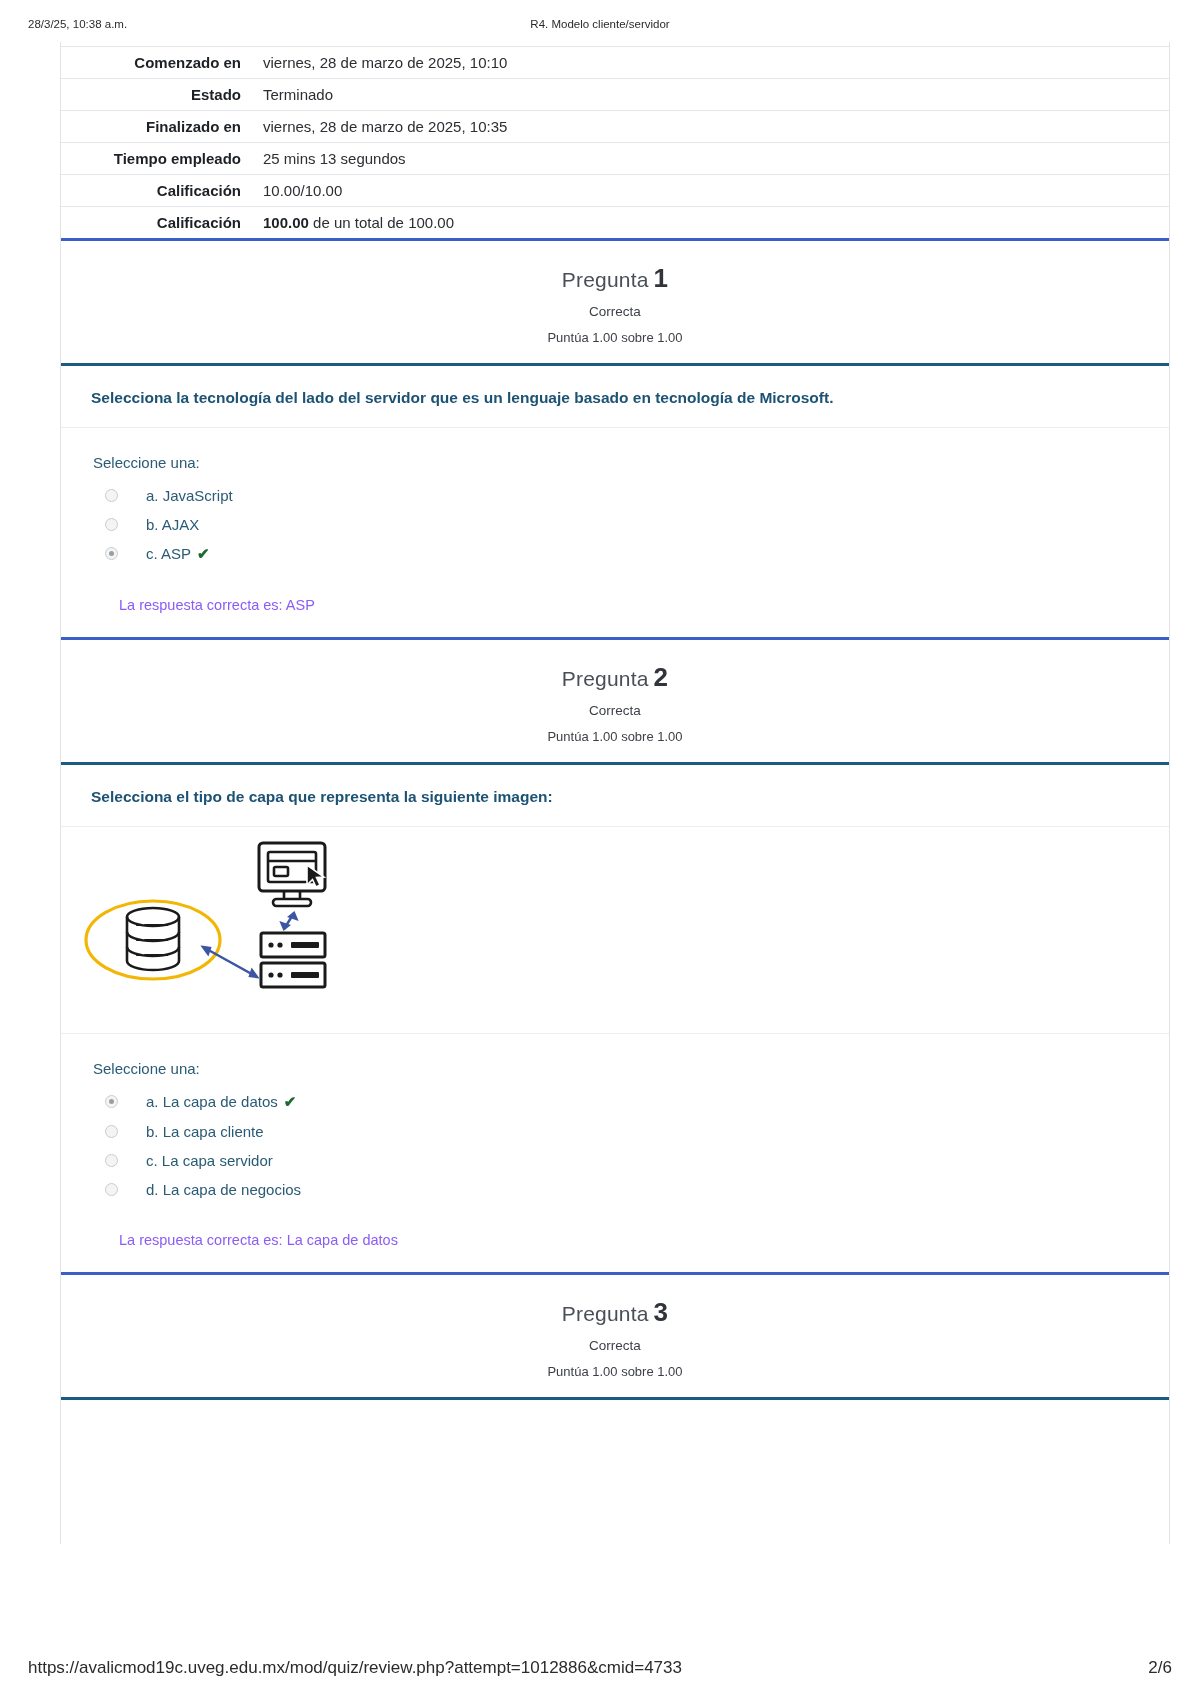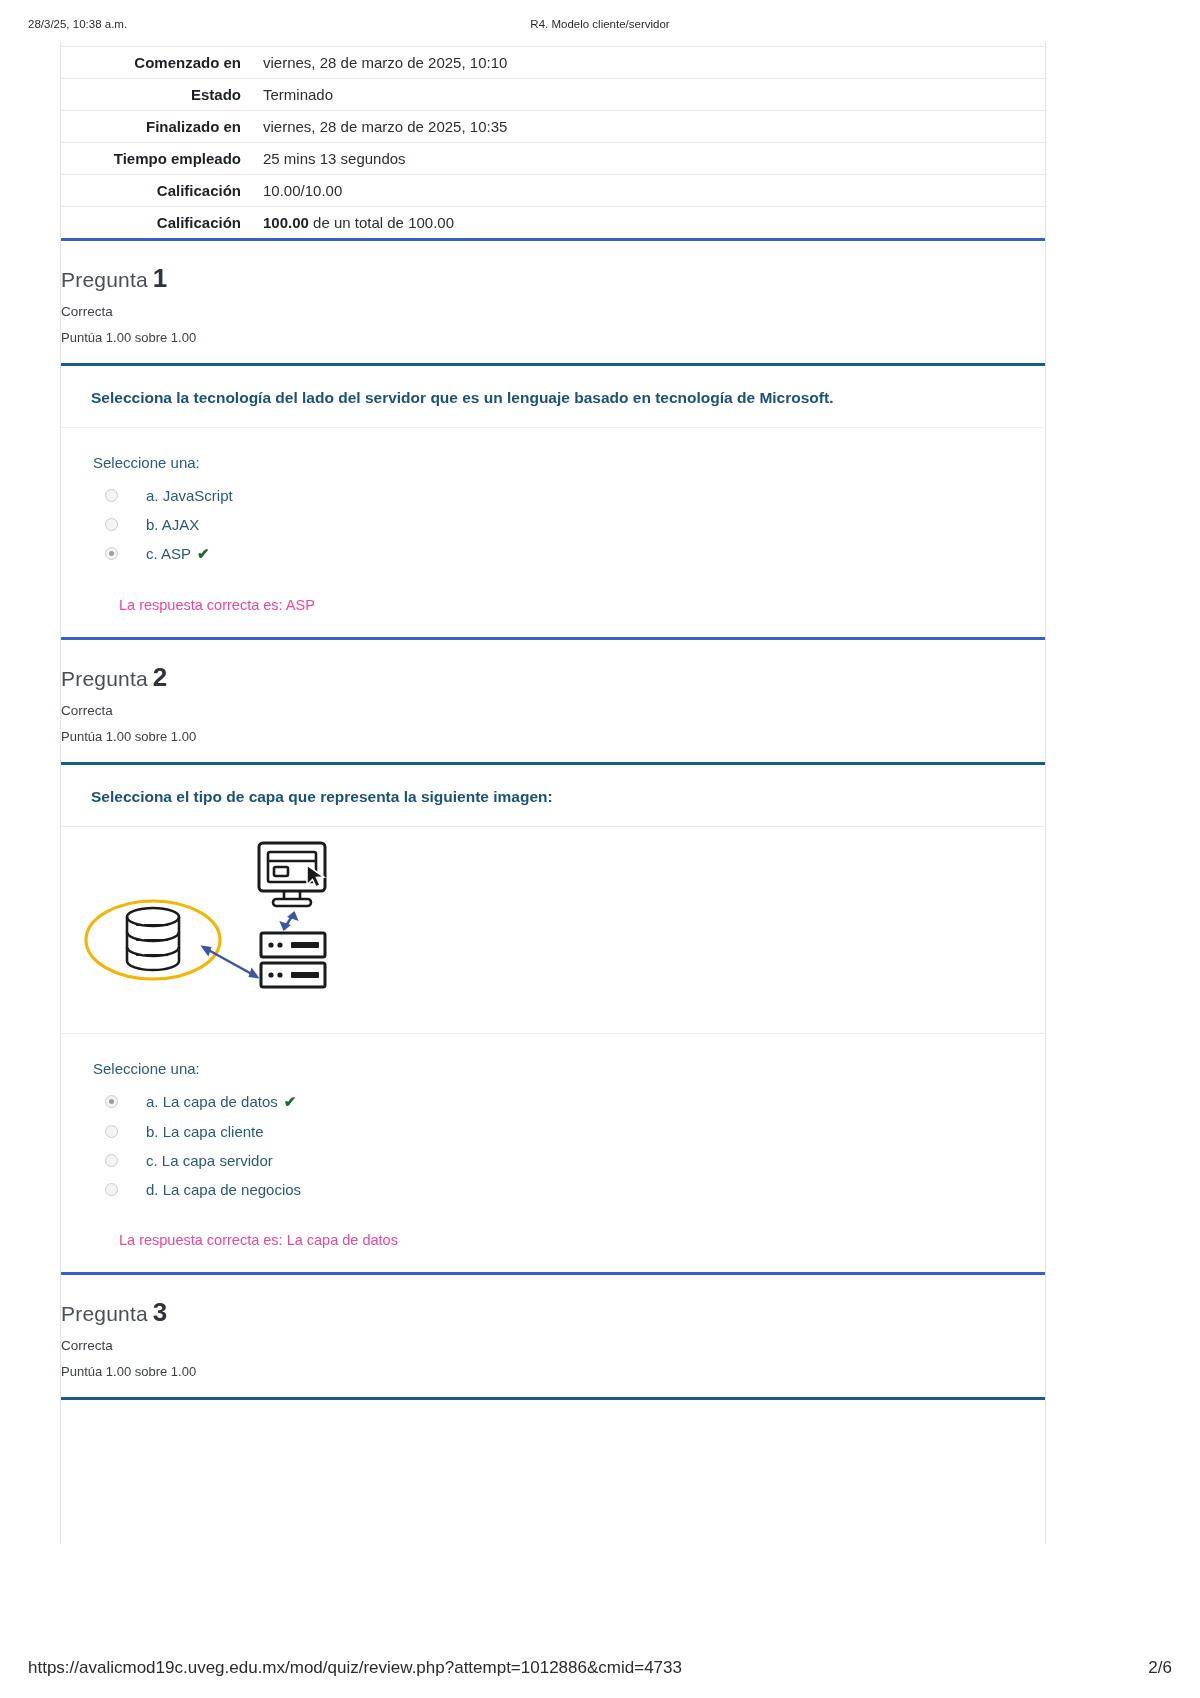--- a/index.html
+++ b/index.html
@@ -60,21 +60,21 @@
     right: 28px;
     top: 0;
     white-space: nowrap;
   }
 
   
   .sheet {
     position: absolute;
     left: 60px;
     top: 42px;
-    width: 986px;
+    width: 1110px;
     height: 1502px;
     background: #fff;
     border-left: 1px solid #e3e3e3;
     border-right: 1px solid #e3e3e3;
     box-sizing: border-box;
     overflow: hidden;
   }
 
   
   .summary {
@@ -104,21 +104,21 @@
     color: #2b2f33;
     vertical-align: top;
   }
   .summary td b { font-weight: bold; color: #1d2125; }
 
   
   .q-info {
     border-top: 3px solid #3a5fc8;
     border-bottom: 3px solid #1c5a86;
     padding: 22px 0 18px 0;
-    text-align: left;
+    text-align: center;
   }
   .q-number {
     font-size: 21px;
     color: #4a4f57;
     font-weight: 300;
     letter-spacing: .2px;
   }
   .q-number .num {
     font-size: 26px;
     font-weight: bold;
@@ -190,21 +190,21 @@
     color: #2a5b75;
   }
   .tick {
     color: #1d6a2f;
     font-size: 15px;
     font-weight: bold;
     margin-left: 6px;
   }
   .feedback {
     font-size: 14.5px;
-    color: #ec4899;
+    color: #8b5cf6;
     padding: 28px 0 10px 28px;
   }
 
   
   .diagram-wrap {
     position: relative;
     width: 260px;
     height: 170px;
     margin-left: 20px;
   }

